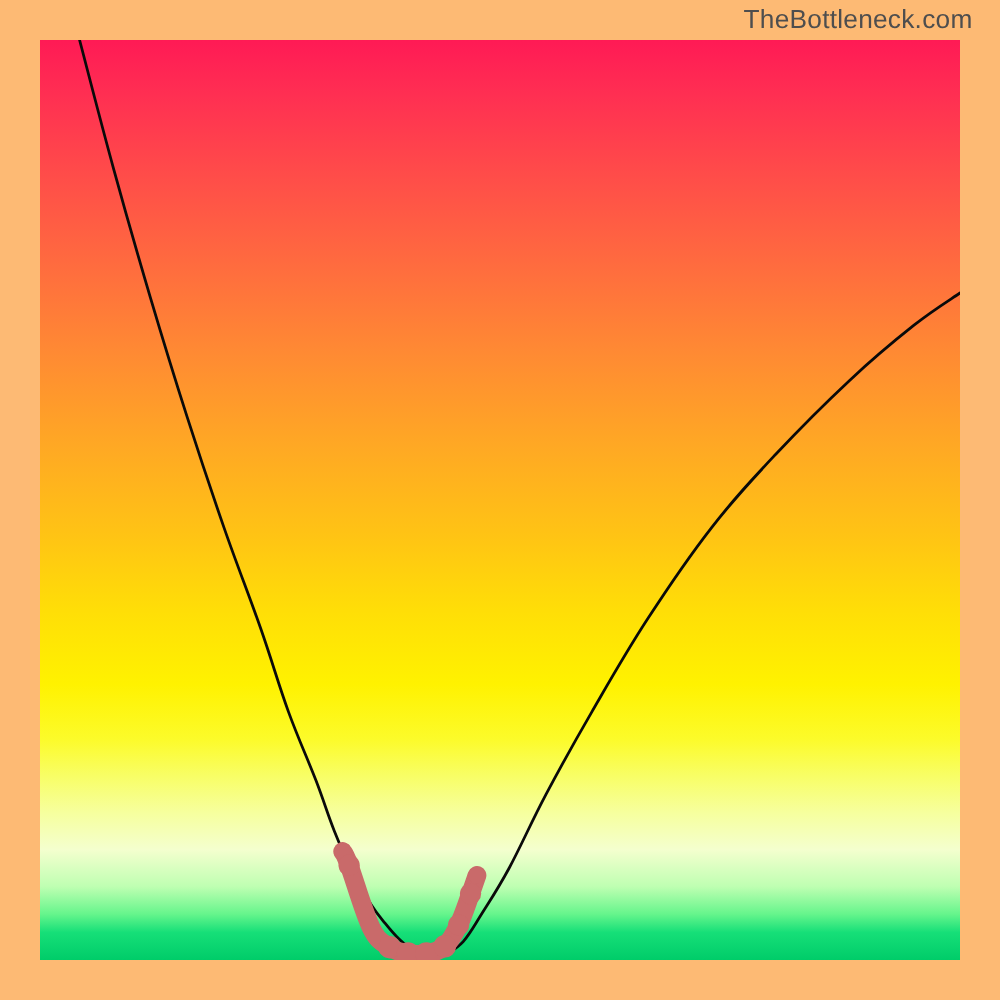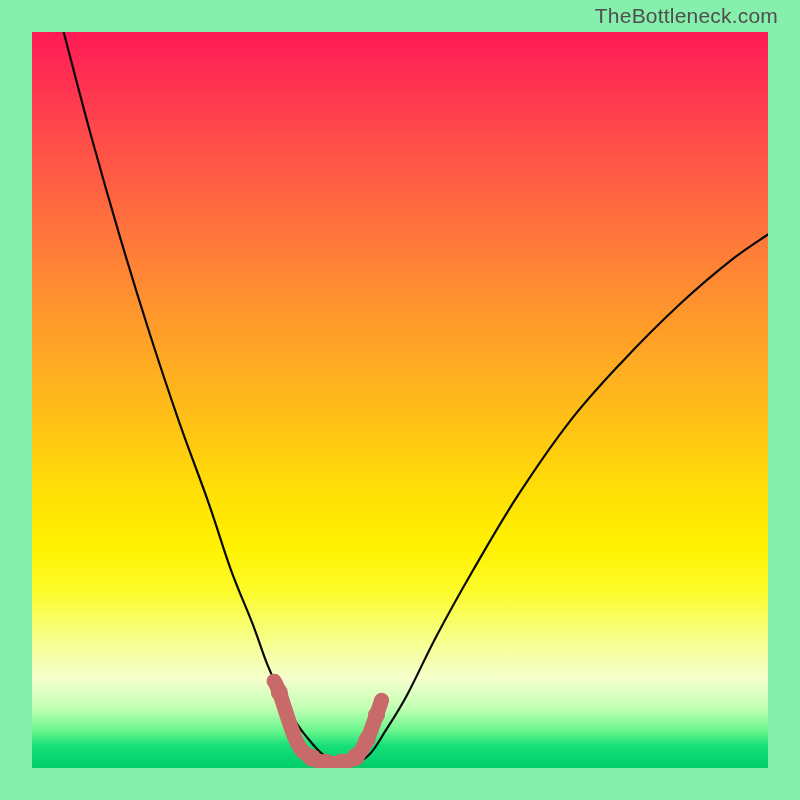--- a/index.html
+++ b/index.html
@@ -10,21 +10,21 @@
     background: #000;
     overflow: hidden;
     font-family: Arial, Helvetica, sans-serif;
   }
   .frame {
     position: absolute;
     top: 0;
     left: 0;
     width: 800px;
     height: 800px;
-    background: #86efac;
+    background: #fdba74;
   }
   .plot-area {
     position: absolute;
     top: 32px;
     left: 32px;
     width: 736px;
     height: 736px;
     background: linear-gradient(to bottom,
       #ff1a55 0%,
       #ff2f52 6%,

